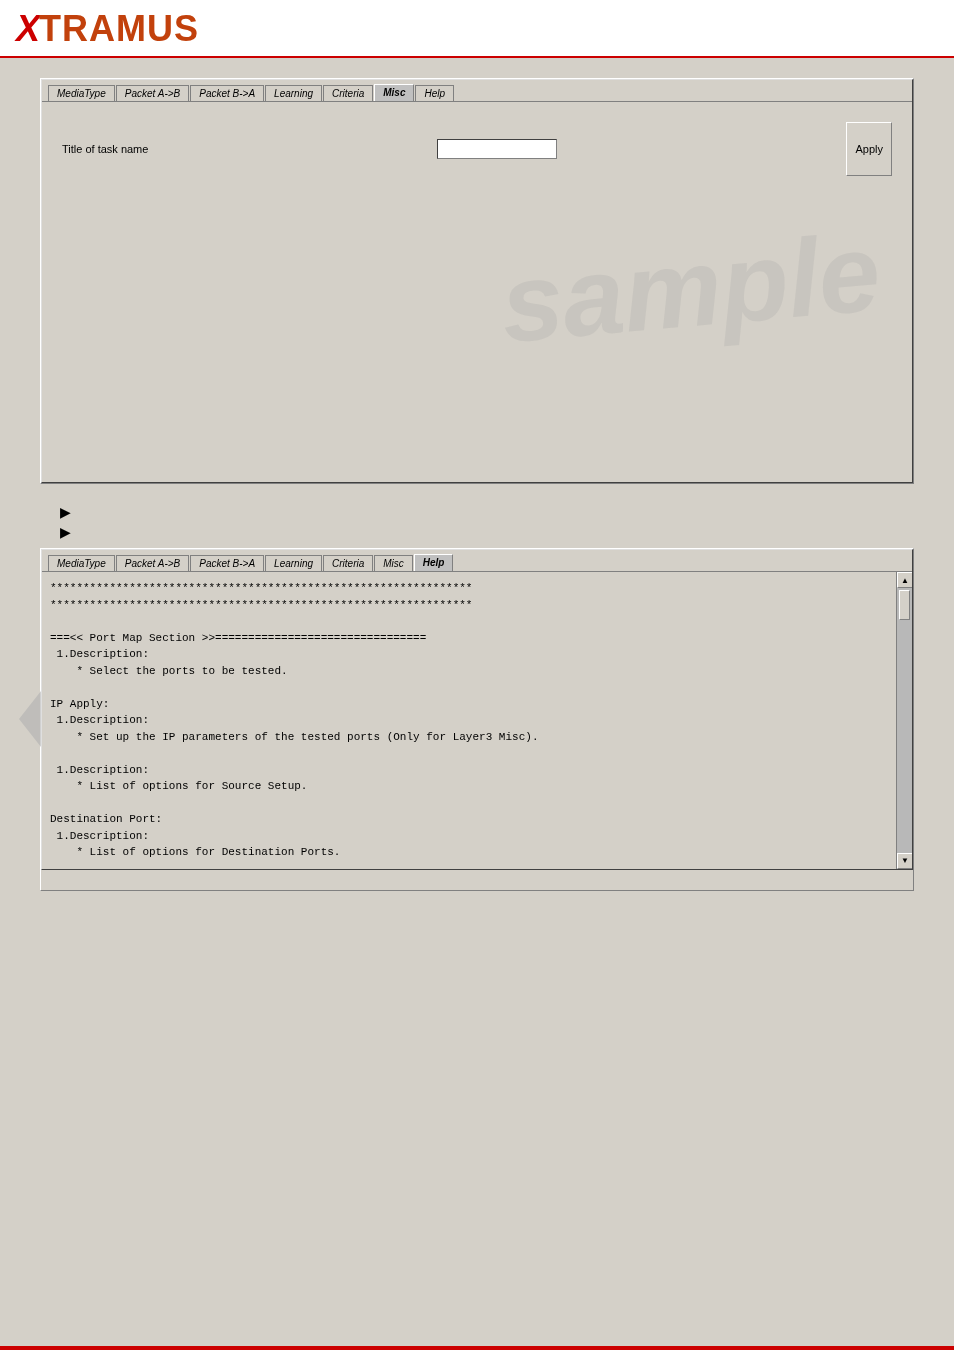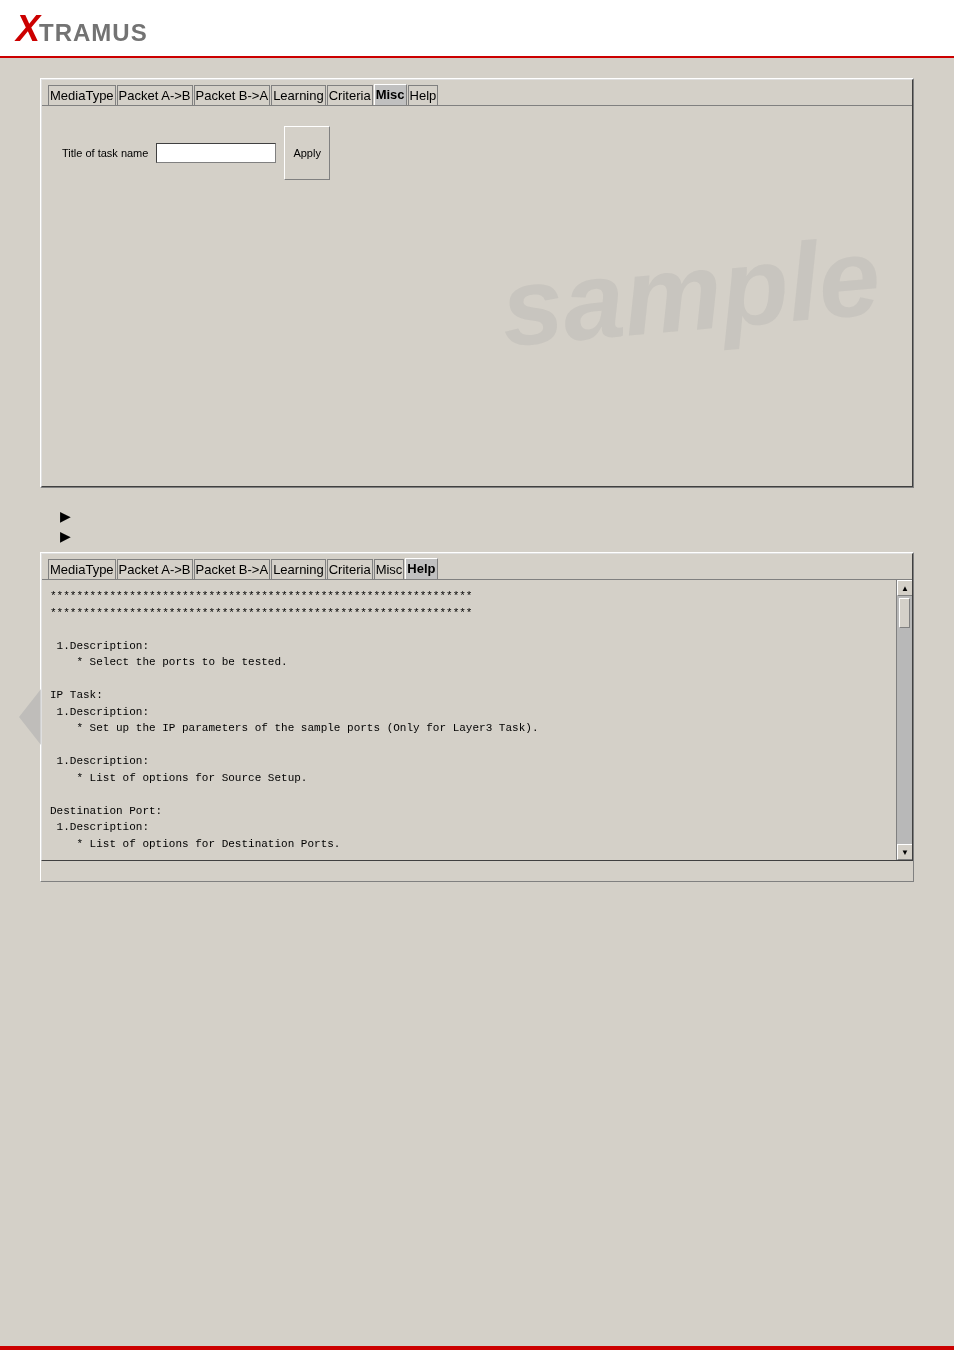--- a/index.html
+++ b/index.html
@@ -52,28 +52,29 @@
 
     
     .tab-bar {
       display: flex;
       align-items: flex-end;
       background: #d4d0c8;
       padding: 4px 6px 0 6px;
       border-bottom: 1px solid #808080;
     }
     .tab {
-      padding: 2px 1px;
+      padding: 2px 8px;
       border: 1px solid #808080;
       border-bottom: none;
       background: #d4d0c8;
       cursor: pointer;
-      font-size: 13px;
+      font-size: 10px;
       margin-right: 1px;
       position: relative;
+      font-style: italic;
     }
     .tab.active {
       background: #d4d0c8;
       border-top-color: #fff;
       border-left-color: #fff;
       padding-bottom: 3px;
       z-index: 1;
     }
     .tab:not(.active) {
       border-top-color: #808080;
@@ -90,20 +91,21 @@
       min-height: 380px;
       background: #d4d0c8;
     }
 
     
     .top-panel-content {
       display: flex;
       align-items: center;
       gap: 8px;
       padding: 8px;
+      justify-content: space-between;
     }
     .task-label {
       font-size: 11px;
     }
     .task-input {
       width: 120px;
       height: 20px;
       border: 1px solid #808080;
       border-top-color: #404040;
       border-left-color: #404040;
@@ -193,21 +195,21 @@
       transform: rotate(-10deg);
       pointer-events: none;
       user-select: none;
     }
   </style>
 </head>
 <body>
 
 <div class="header">
   <div class="logo">
-    <span style="color:#cc0000; font-style:italic; font-weight:900; font-size:36px;">X</span><span style="color:#737373; font-style:normal; font-weight:bold; font-size:24px; letter-spacing:1px;">TRAMUS</span>
+    <span style="color:#cc0000; font-style:italic; font-weight:900; font-size:36px;">X</span><span style="color:#c2410c; font-style:normal; font-weight:bold; font-size:36px; letter-spacing:1px;">TRAMUS</span>
   </div>
 </div>
 
 <div class="main-content">
 
   <div class="panel">
     <div class="panel-inner">
 
       <div class="tab-bar">
         <div class="tab">
@@ -287,26 +289,27 @@
           <span>Help</span>
         </div>
       </div>
 
       <div class="help-scrollable">
         <div style="display:flex;">
           <div class="help-content" style="flex:1; padding-right:20px;">
               <div style="font-family: &quot;Courier New&quot;, monospace; font-size: 11px; white-space: pre; line-height: 1.5;">****************************************************************</div>
               <div style="font-family: &quot;Courier New&quot;, monospace; font-size: 11px; white-space: pre; line-height: 1.5;">****************************************************************</div>
               <div style="font-family: &quot;Courier New&quot;, monospace; font-size: 11px; white-space: pre; line-height: 1.5;">&nbsp;</div>
+              <div style="font-family: &quot;Courier New&quot;, monospace; font-size: 11px; white-space: pre; line-height: 1.5;">===&lt;&lt; Port Map Section &gt;&gt;================================</div>
               <div style="font-family: &quot;Courier New&quot;, monospace; font-size: 11px; white-space: pre; line-height: 1.5;"> 1.Description:</div>
               <div style="font-family: &quot;Courier New&quot;, monospace; font-size: 11px; white-space: pre; line-height: 1.5;">    * Select the ports to be tested.</div>
               <div style="font-family: &quot;Courier New&quot;, monospace; font-size: 11px; white-space: pre; line-height: 1.5;">&nbsp;</div>
-              <div style="font-family: &quot;Courier New&quot;, monospace; font-size: 11px; white-space: pre; line-height: 1.5;">IP Task:</div>
+              <div style="font-family: &quot;Courier New&quot;, monospace; font-size: 11px; white-space: pre; line-height: 1.5;">IP Apply:</div>
               <div style="font-family: &quot;Courier New&quot;, monospace; font-size: 11px; white-space: pre; line-height: 1.5;"> 1.Description:</div>
-              <div style="font-family: &quot;Courier New&quot;, monospace; font-size: 11px; white-space: pre; line-height: 1.5;">    * Set up the IP parameters of the sample ports (Only for Layer3 Task).</div>
+              <div style="font-family: &quot;Courier New&quot;, monospace; font-size: 11px; white-space: pre; line-height: 1.5;">    * Set up the IP parameters of the tested ports (Only for Layer3 Misc).</div>
               <div style="font-family: &quot;Courier New&quot;, monospace; font-size: 11px; white-space: pre; line-height: 1.5;">&nbsp;</div>
               <div style="font-family: &quot;Courier New&quot;, monospace; font-size: 11px; white-space: pre; line-height: 1.5;"> 1.Description:</div>
               <div style="font-family: &quot;Courier New&quot;, monospace; font-size: 11px; white-space: pre; line-height: 1.5;">    * List of options for Source Setup.</div>
               <div style="font-family: &quot;Courier New&quot;, monospace; font-size: 11px; white-space: pre; line-height: 1.5;">&nbsp;</div>
               <div style="font-family: &quot;Courier New&quot;, monospace; font-size: 11px; white-space: pre; line-height: 1.5;">Destination Port:</div>
               <div style="font-family: &quot;Courier New&quot;, monospace; font-size: 11px; white-space: pre; line-height: 1.5;"> 1.Description:</div>
               <div style="font-family: &quot;Courier New&quot;, monospace; font-size: 11px; white-space: pre; line-height: 1.5;">    * List of options for Destination Ports.</div>
             </div>
 
           <div class="scrollbar">

